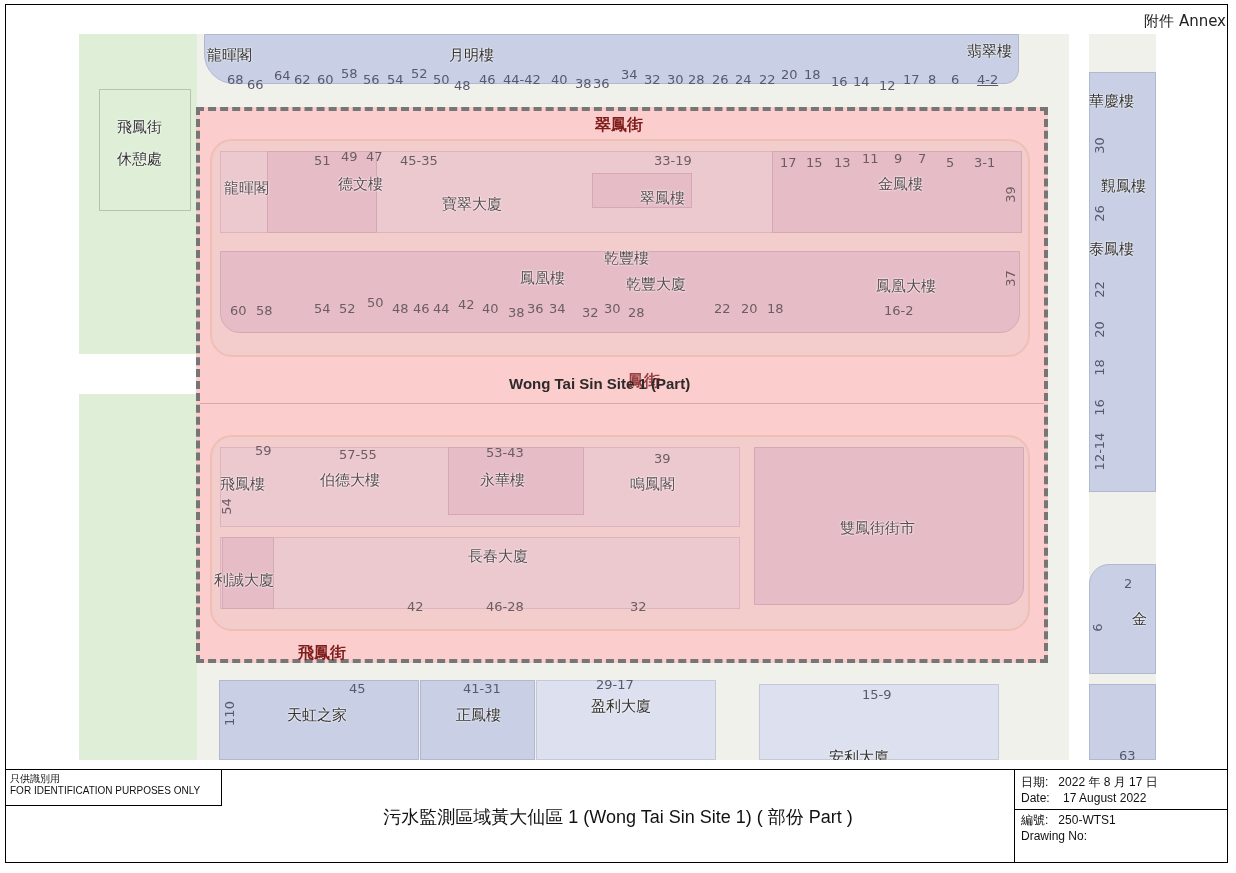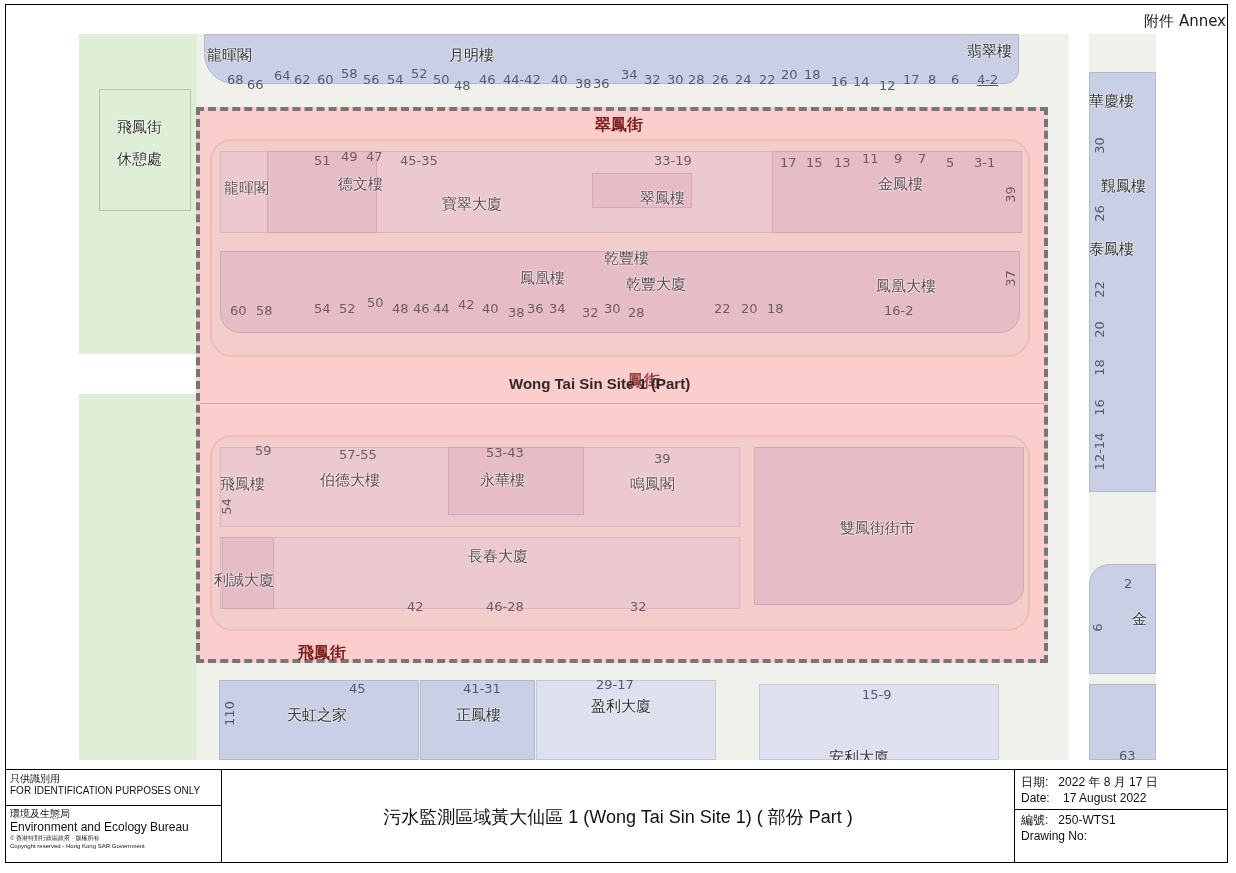--- a/index.html
+++ b/index.html
@@ -202,26 +202,20 @@
 
     <div class="street" style="left:98px;top:532px;">飛鳳街</div>
   </div>
 </div>
 
 <div class="tb">
   <div class="tb-cell" style="left:0;top:0;width:216px;height:36px;border-right:1px solid #000;border-bottom:1px solid #000;padding:3px 4px;">
     <div class="tb-small">只供識別用</div>
     <div class="tb-small">FOR IDENTIFICATION PURPOSES ONLY</div>
   </div>
-  <div class="tb-cell" style="left:0;top:36px;width:216px;height:57px;border-right:1px solid #000;padding:2px 4px;">
-    <div class="tb-small">環境及生態局</div>
-    <div class="tb-med">Environment and Ecology Bureau</div>
-    <div class="tb-tiny">© 香港特別行政區政府 · 版權所有</div>
-    <div class="tb-tiny">Copyright reserved - Hong Kong SAR Government</div>
-  </div>
   <div class="tb-cell" style="left:216px;top:0;width:792px;height:93px;display:flex;align-items:center;justify-content:center;">
     <div class="tb-title">污水監測區域黃大仙區 1 (Wong Tai Sin Site 1) ( 部份 Part )</div>
   </div>
   <div class="tb-cell" style="left:1008px;top:0;width:214px;height:40px;border-left:1px solid #000;border-bottom:1px solid #000;padding:4px 6px;">
     <div class="tb-right"><span>日期:</span>   <span>2022 年 8 月 17 日</span></div>
     <div class="tb-right"><span>Date:</span>    <span>17 August 2022</span></div>
   </div>
   <div class="tb-cell" style="left:1008px;top:40px;width:214px;height:53px;border-left:1px solid #000;padding:2px 6px;">
     <div class="tb-right"><span>編號:</span>   <span>250-WTS1</span></div>
     <div class="tb-right">Drawing No:</div>

